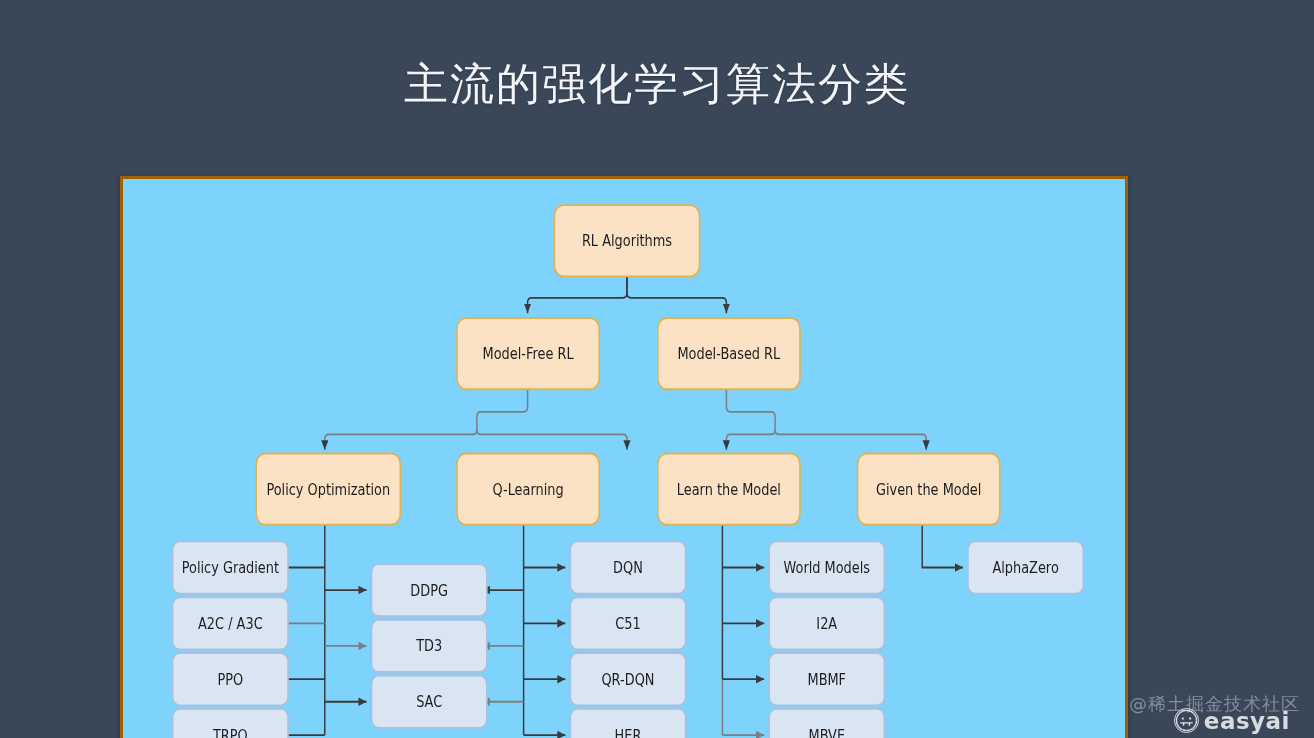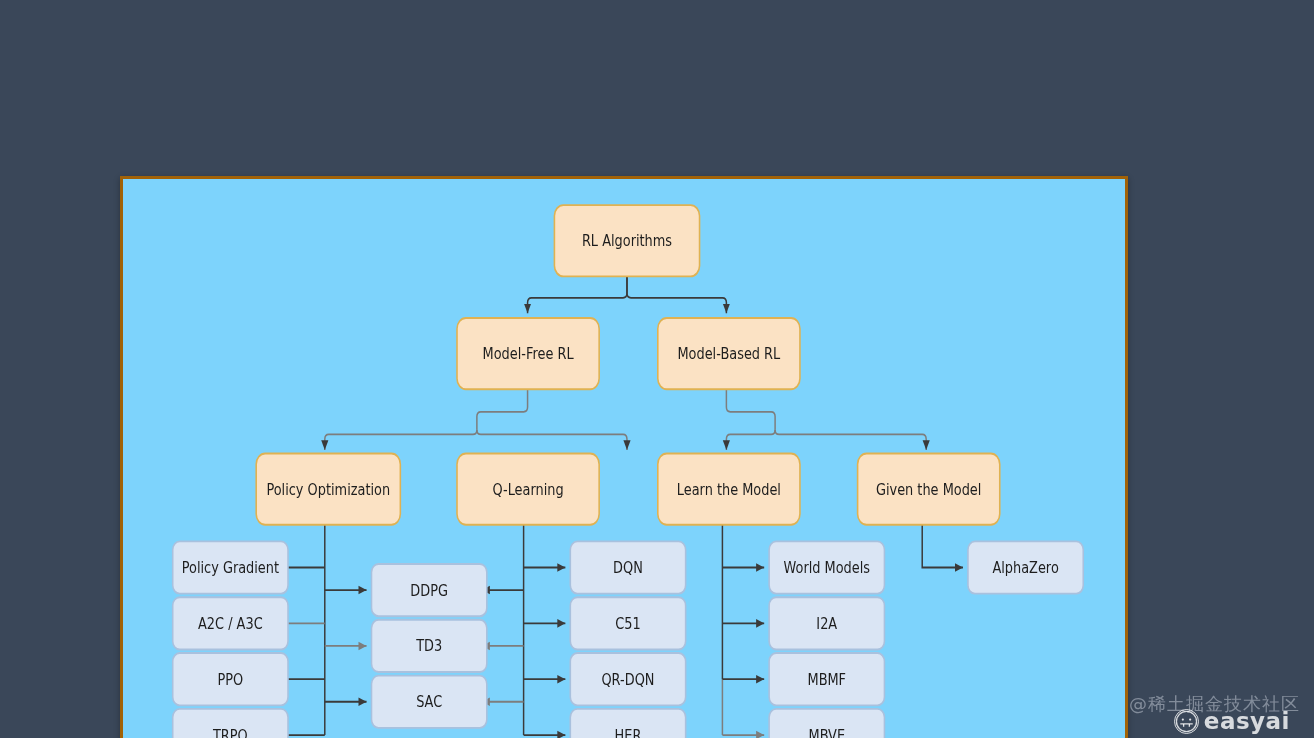--- a/index.html
+++ b/index.html
@@ -53,39 +53,40 @@
     right:14px;bottom:22px;
     color:rgba(210,216,226,.48);
     font-size:18px;
     letter-spacing:1px;
     white-space:nowrap;
     font-family:"DejaVu Sans","Liberation Sans",sans-serif;
   }
   #watermark-easyai{
     position:absolute;
     right:24px;bottom:4px;
-    display:flex;align-items:flex-end;gap:5px;
+    display:flex;align-items:flex-start;gap:5px;
     color:rgba(255,255,255,.80);
     font-size:23px;
     font-weight:700;
     letter-spacing:.5px;
     white-space:nowrap;
     margin-top:48px;
   }
   #easyai-logo{
     width:23px;height:23px;border-radius:50%;
     border:1.6px solid rgba(255,255,255,.80);
     display:block;
   }
 </style>
 </head>
 <body>
 
 <div id="slide">
 
+  <div id="slide-title">主流的强化学习算法分类</div>
 
   <div id="figure-panel">
     <svg id="diagram" viewBox="0 0 1008 521" preserveAspectRatio="none">
       <defs>
         <marker id="arrow" viewBox="0 0 10 10" refX="9" refY="5" markerWidth="6" markerHeight="6" orient="auto-start-reverse">
           <path d="M0,1 L9,5 L0,9 z" fill="#3a3a3a"></path>
         </marker>
         <marker id="arrow-soft" viewBox="0 0 10 10" refX="9" refY="5" markerWidth="6" markerHeight="6" orient="auto-start-reverse">
           <path d="M0,1 L9,5 L0,9 z" fill="#7d7d7d"></path>
         </marker>

